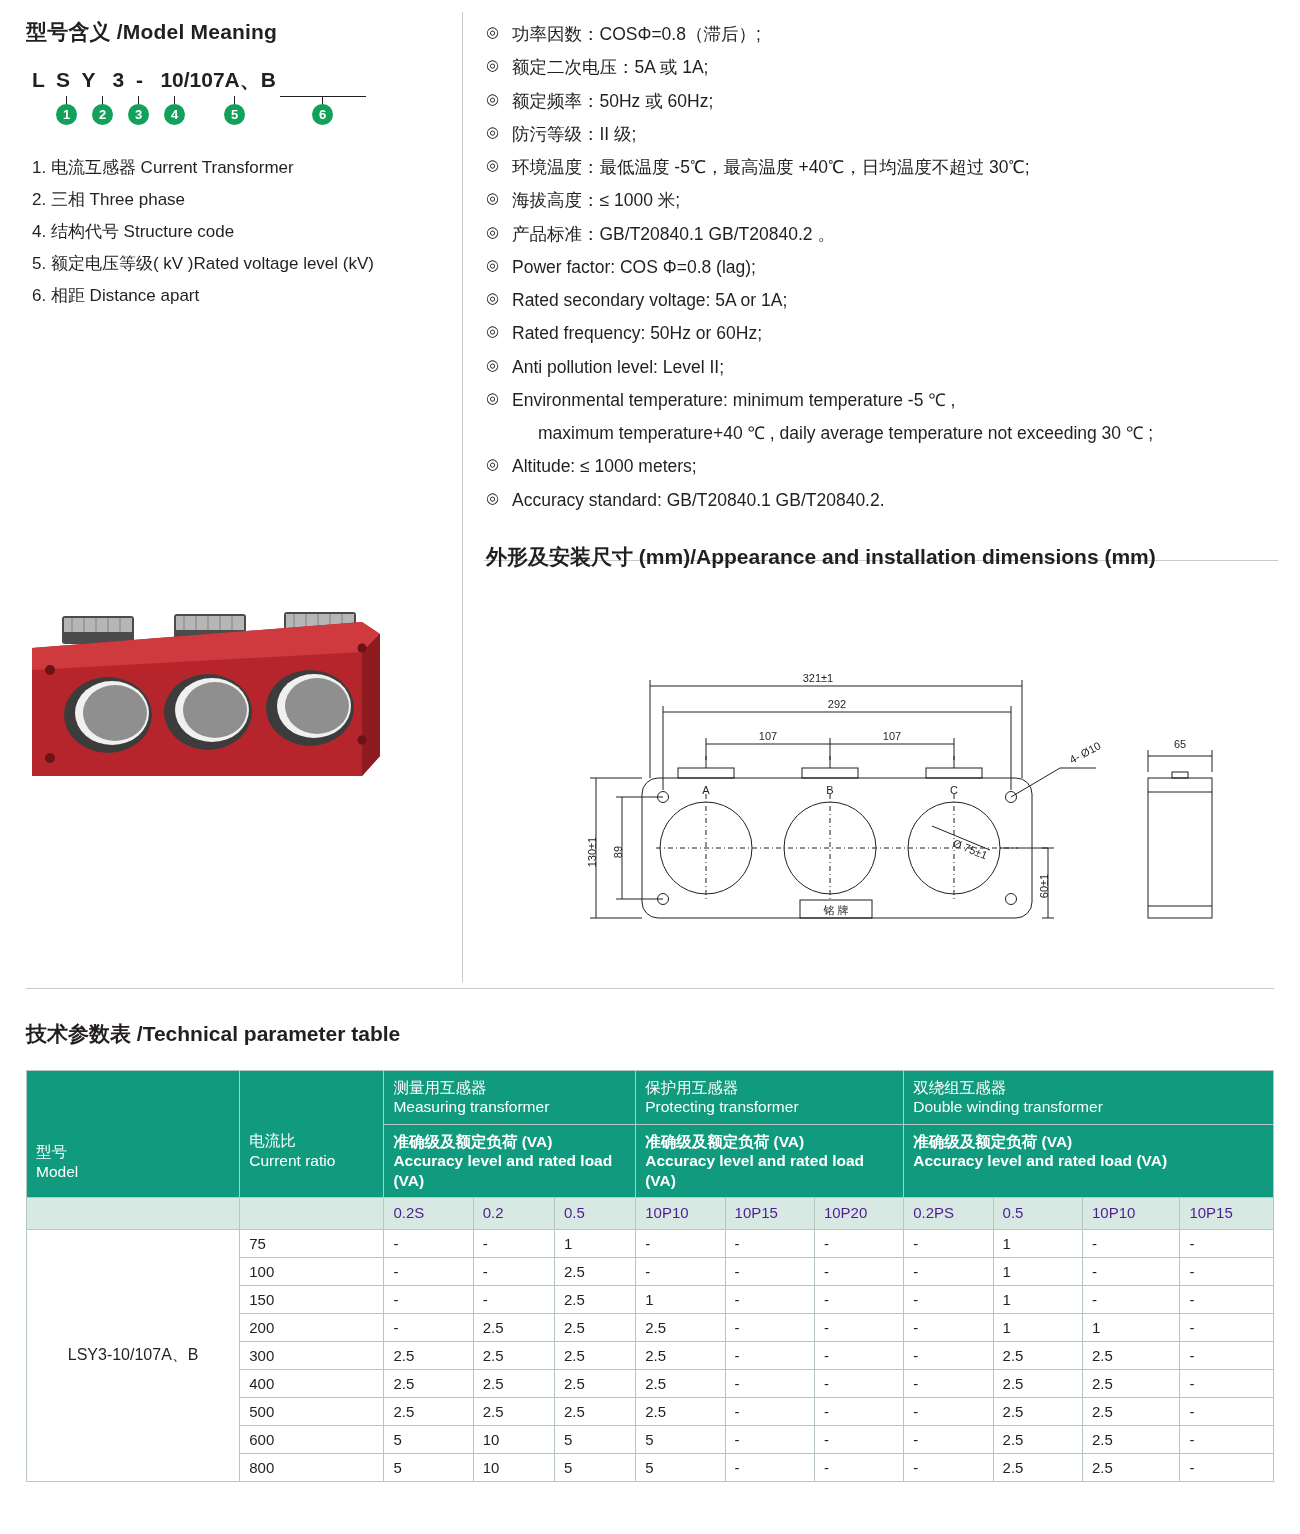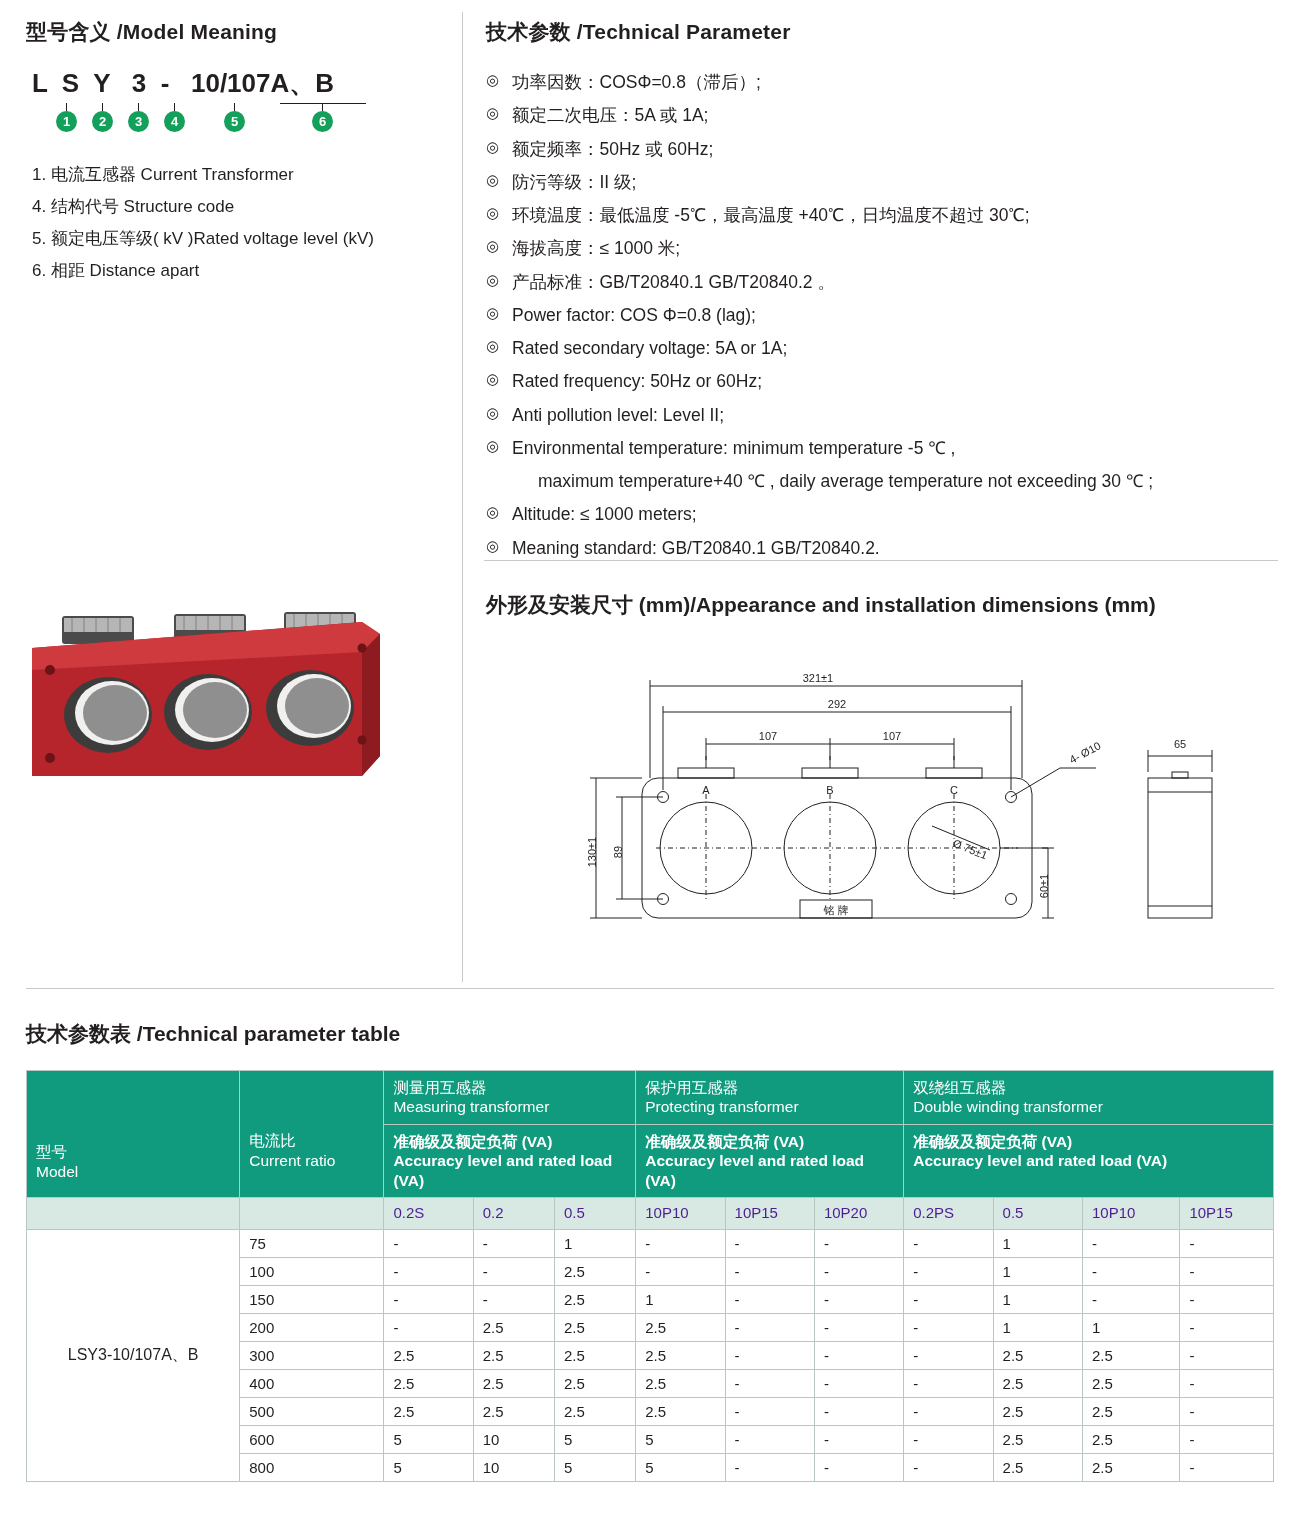--- a/index.html
+++ b/index.html
@@ -31,21 +31,21 @@
     position:absolute; left:26px; top:988px; width:1248px; height:1px;
     background:#c9c9c9;
   }
 
   h2.sec {
     font-size:21px; font-weight:bold; margin:0 0 20px 0; letter-spacing:0.2px;
   }
 
   
   .model-code {
-    font-size:26px; font-weight:bold; letter-spacing:0px;
+    font-size:21px; font-weight:bold; letter-spacing:0px;
     margin:0 0 2px 6px; white-space:pre;
   }
   .badges { position:relative; height:34px; margin-left:6px; }
   .badge {
     position:absolute; top:8px;
     width:21px; height:21px; border-radius:50%;
     background:#13a05b; color:#fff; font-size:13px; font-weight:bold;
     display:flex; align-items:center; justify-content:center;
   }
   .tick { position:absolute; width:1px; background:#231f20; }
@@ -118,45 +118,45 @@
         <div class="badge" style="left:24px;">1</div>
         <div class="badge" style="left:60px;">2</div>
         <div class="badge" style="left:96px;">3</div>
         <div class="badge" style="left:132px;">4</div>
         <div class="badge" style="left:192px;">5</div>
         <div class="badge" style="left:280px;">6</div>
       </div>
 
       <ul class="legend">
         <li>1. 电流互感器 Current Transformer</li>
+        <li>2. 三相 Three phase</li>
         <li>4. 结构代号 Structure code</li>
         <li>5. 额定电压等级( kV )Rated voltage level (kV)</li>
         <li>6. 相距 Distance apart</li>
       </ul>
     </div>
 
     <div class="col-right">
-      <h2 class="sec">技术参数 /Technical Parameter</h2>
 
       <ul class="params">
         <li><span class="bul">◎</span><span>功率因数：COSΦ=0.8（滞后）;</span></li>
         <li><span class="bul">◎</span><span>额定二次电压：5A 或 1A;</span></li>
         <li><span class="bul">◎</span><span>额定频率：50Hz 或 60Hz;</span></li>
         <li><span class="bul">◎</span><span>防污等级：II 级;</span></li>
         <li><span class="bul">◎</span><span>环境温度：最低温度 -5℃，最高温度 +40℃，日均温度不超过 30℃;</span></li>
         <li><span class="bul">◎</span><span>海拔高度：≤ 1000 米;</span></li>
         <li><span class="bul">◎</span><span>产品标准：GB/T20840.1 GB/T20840.2 。</span></li>
         <li><span class="bul">◎</span><span>Power factor: COS Φ=0.8 (lag);</span></li>
         <li><span class="bul">◎</span><span>Rated secondary voltage: 5A or 1A;</span></li>
         <li><span class="bul">◎</span><span>Rated frequency: 50Hz or 60Hz;</span></li>
         <li><span class="bul">◎</span><span>Anti pollution level: Level II;</span></li>
         <li><span class="bul">◎</span><span>Environmental temperature: minimum temperature -5 ℃ ,</span></li>
         <li class="cont">maximum temperature+40 ℃ , daily average temperature not exceeding 30 ℃ ;</li>
         <li><span class="bul">◎</span><span>Altitude: ≤ 1000 meters;</span></li>
-        <li><span class="bul">◎</span><span>Meaning standard: GB/T20840.1 GB/T20840.2.</span></li>
+        <li><span class="bul">◎</span><span>Accuracy standard: GB/T20840.1 GB/T20840.2.</span></li>
       </ul>
 
       <h2 class="dims">外形及安装尺寸 (mm)/Appearance and installation dimensions (mm)</h2>
     </div>
   </div>
 
   <div class="photo">
     <svg width="360" height="230" viewBox="0 0 360 230">
 
       <g>

